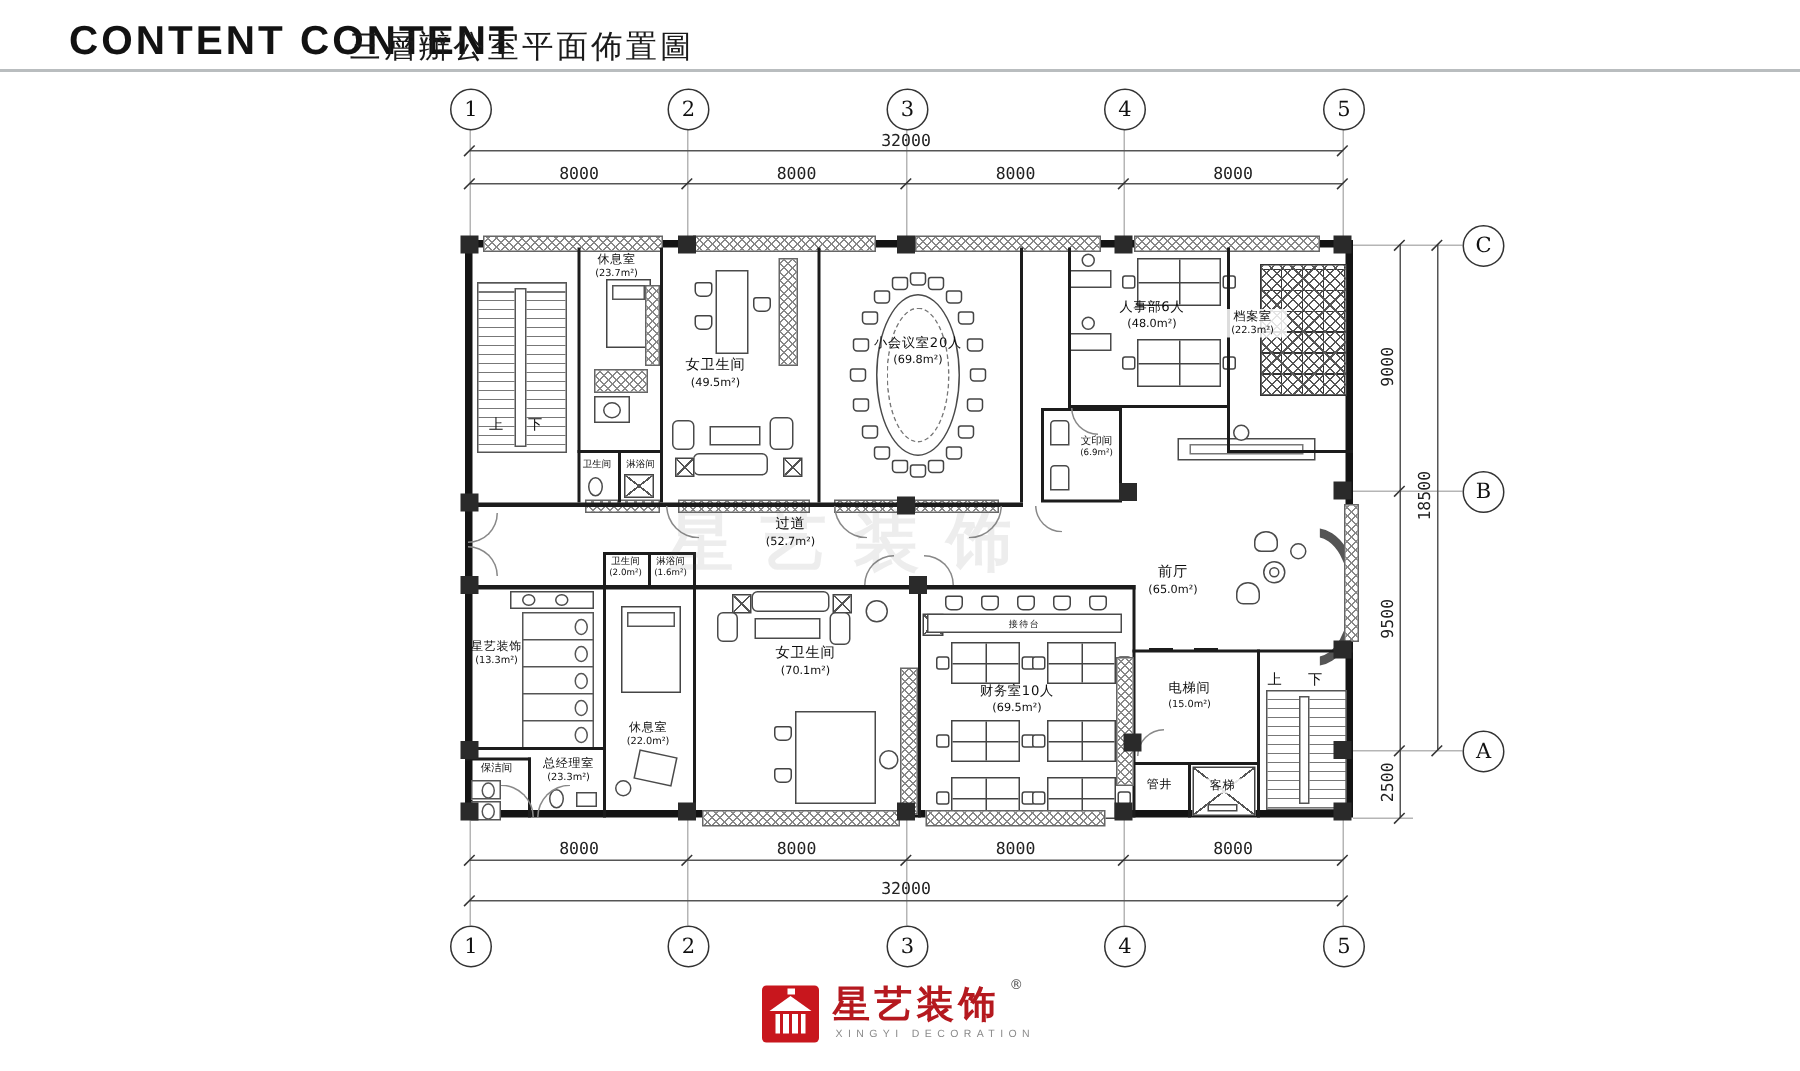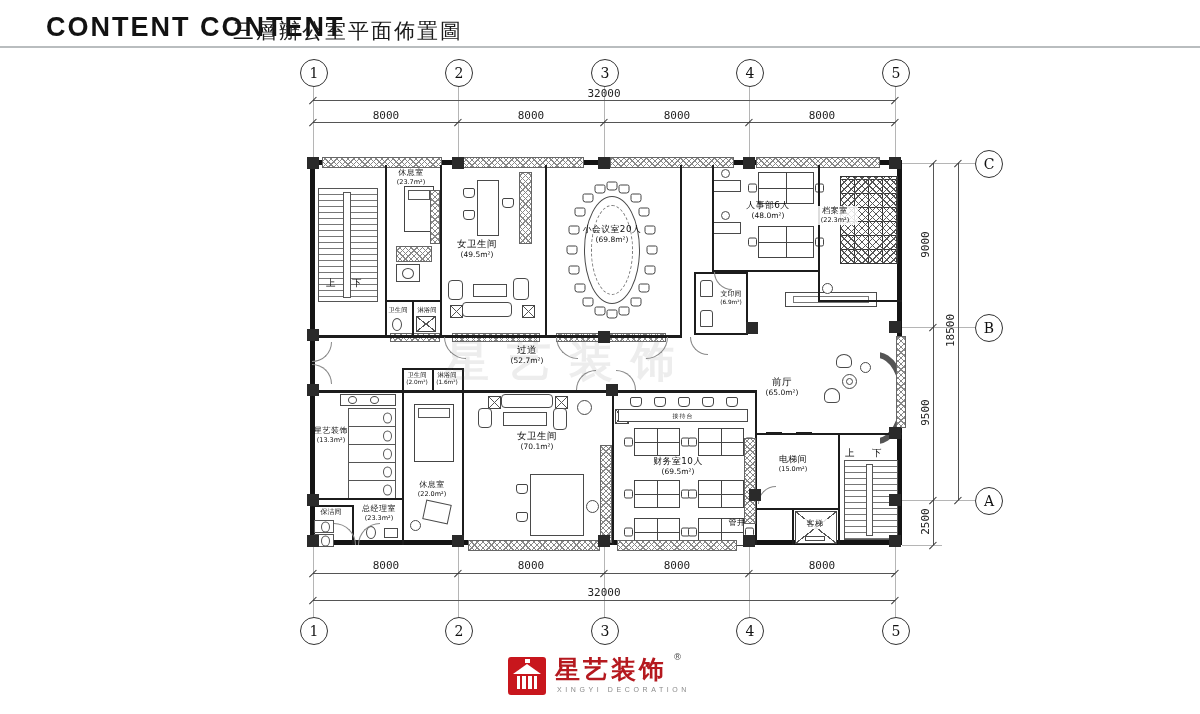--- a/index.html
+++ b/index.html
@@ -421,21 +421,21 @@
 <div class="cluster" style="left:634px;top:518px;width:44px;height:26px;"></div>
 <div class="cluster" style="left:698px;top:518px;width:44px;height:26px;"></div>
 <div class="xh" style="left:744px;top:438px;width:10px;height:84px;"></div>
 
 <div class="rlabel s" style="left:762px;top:454px;width:62px;">
   <span class="rname" style="font-size:8.8px;">电梯间</span>
   <span class="rarea">(15.0m²)</span>
 </div>
 <div class="w" style="left:766px;top:432px;width:16px;height:2px;"></div>
 <div class="w" style="left:796px;top:432px;width:16px;height:2px;"></div>
-<div class="rlabel s" style="left:718px;top:518px;width:38px;">
+<div class="rlabel s" style="left:754px;top:518px;width:38px;">
   <span class="rname">管井</span>
 </div>
 <div class="xbox" style="left:795px;top:511px;width:40px;height:31px;"></div>
 <div class="rlabel s bg" style="left:798px;top:519px;width:34px;">
   <span class="rname">客梯</span>
 </div>
 <div class="furn" style="left:805px;top:536px;width:20px;height:5px;"></div>
 <div class="sm" style="left:845px;top:447px;">上</div>
 <div class="sm" style="left:872px;top:447px;">下</div>
 <div class="stairs" style="left:844px;top:460px;width:52px;height:78px;"></div>

